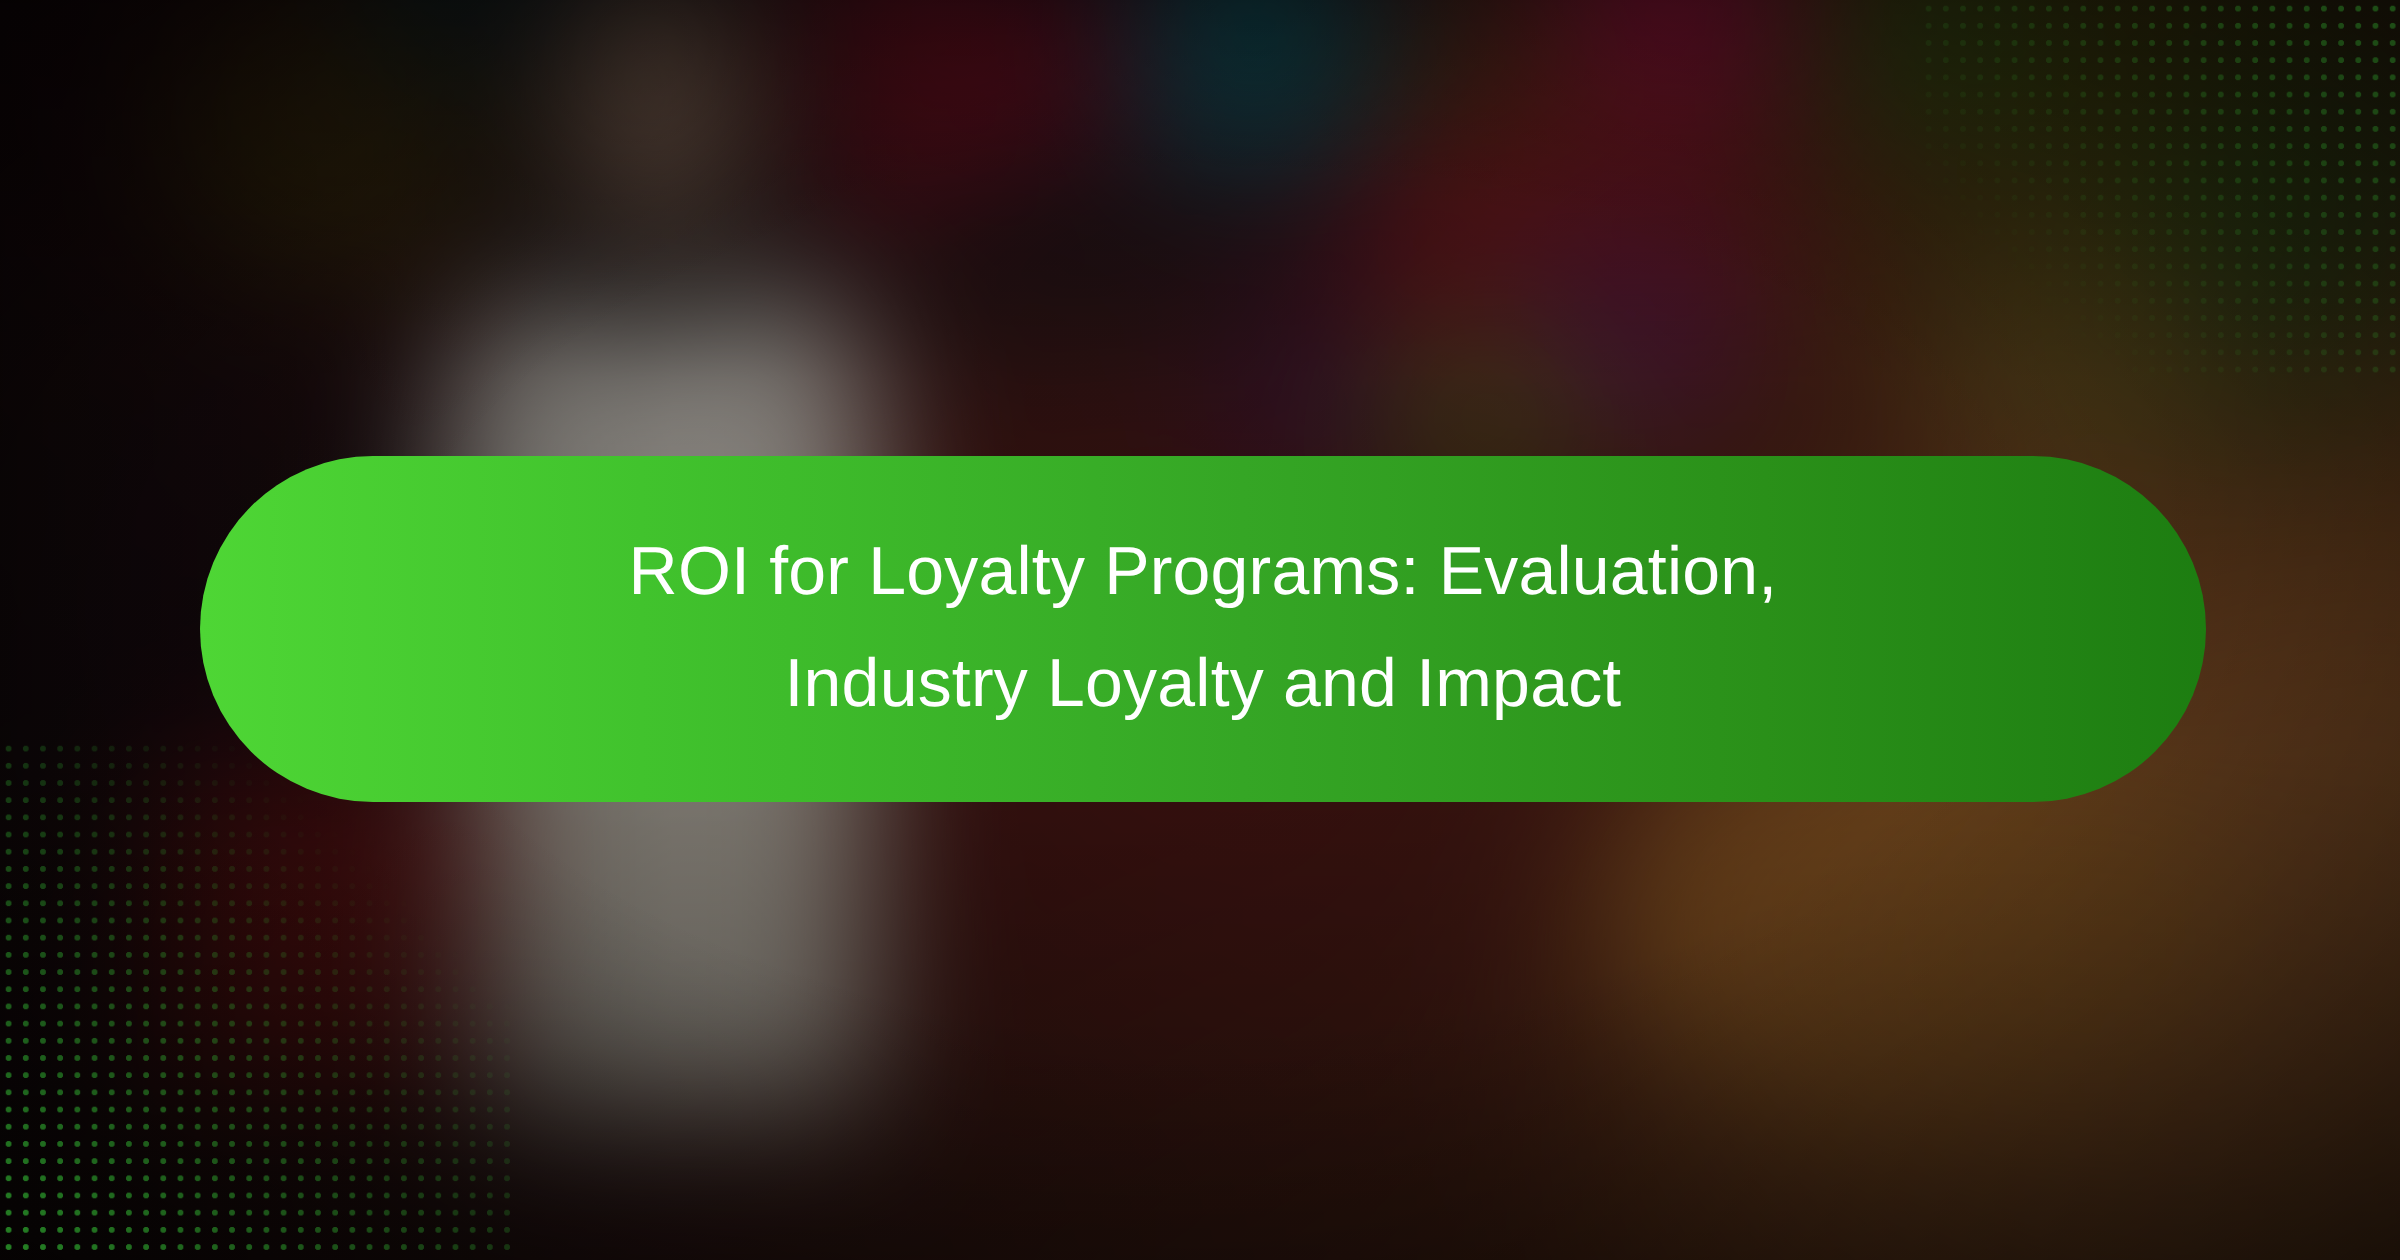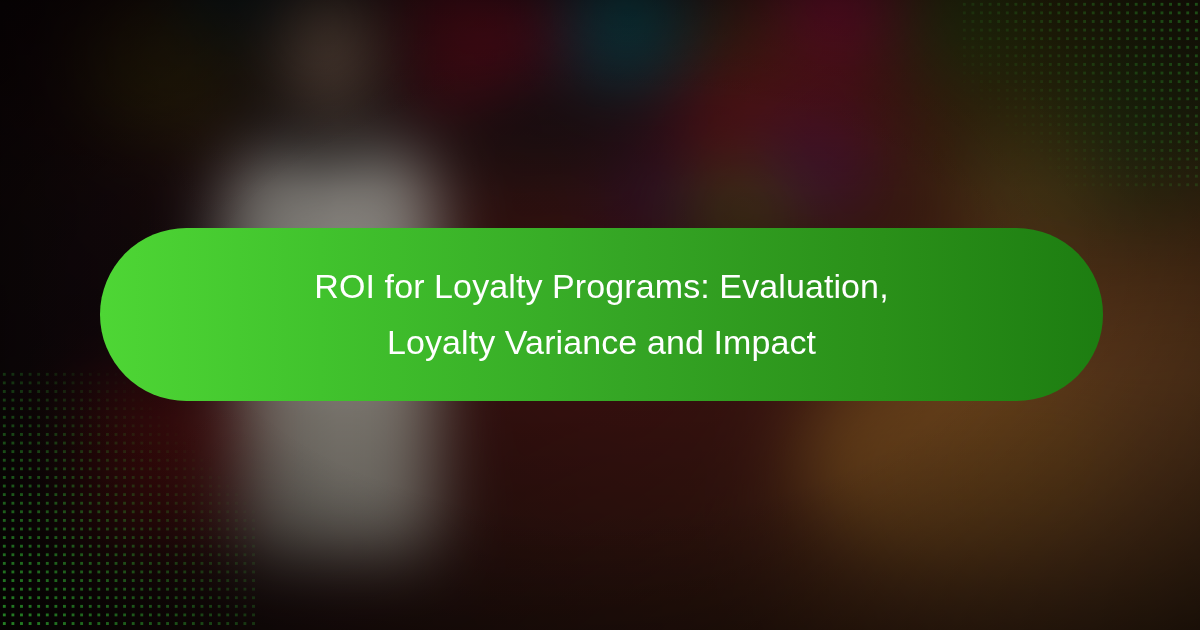--- a/index.html
+++ b/index.html
@@ -208,16 +208,16 @@
     <div class="person-face"></div>
   </div>
 
   <div class="bg-darken"></div>
   <div class="bg-vignette"></div>
 
   <div class="dots dots-bl"></div>
   <div class="dots dots-tr"></div>
 
   <div class="pill">
-    <h1 class="pill-title">ROI for Loyalty Programs: Evaluation, Loyalty Variance and Impact</h1>
+    <h1 class="pill-title">ROI for Loyalty Programs: Evaluation, Industry Loyalty and Impact</h1>
   </div>
 
 </div>
 
 </body></html>

